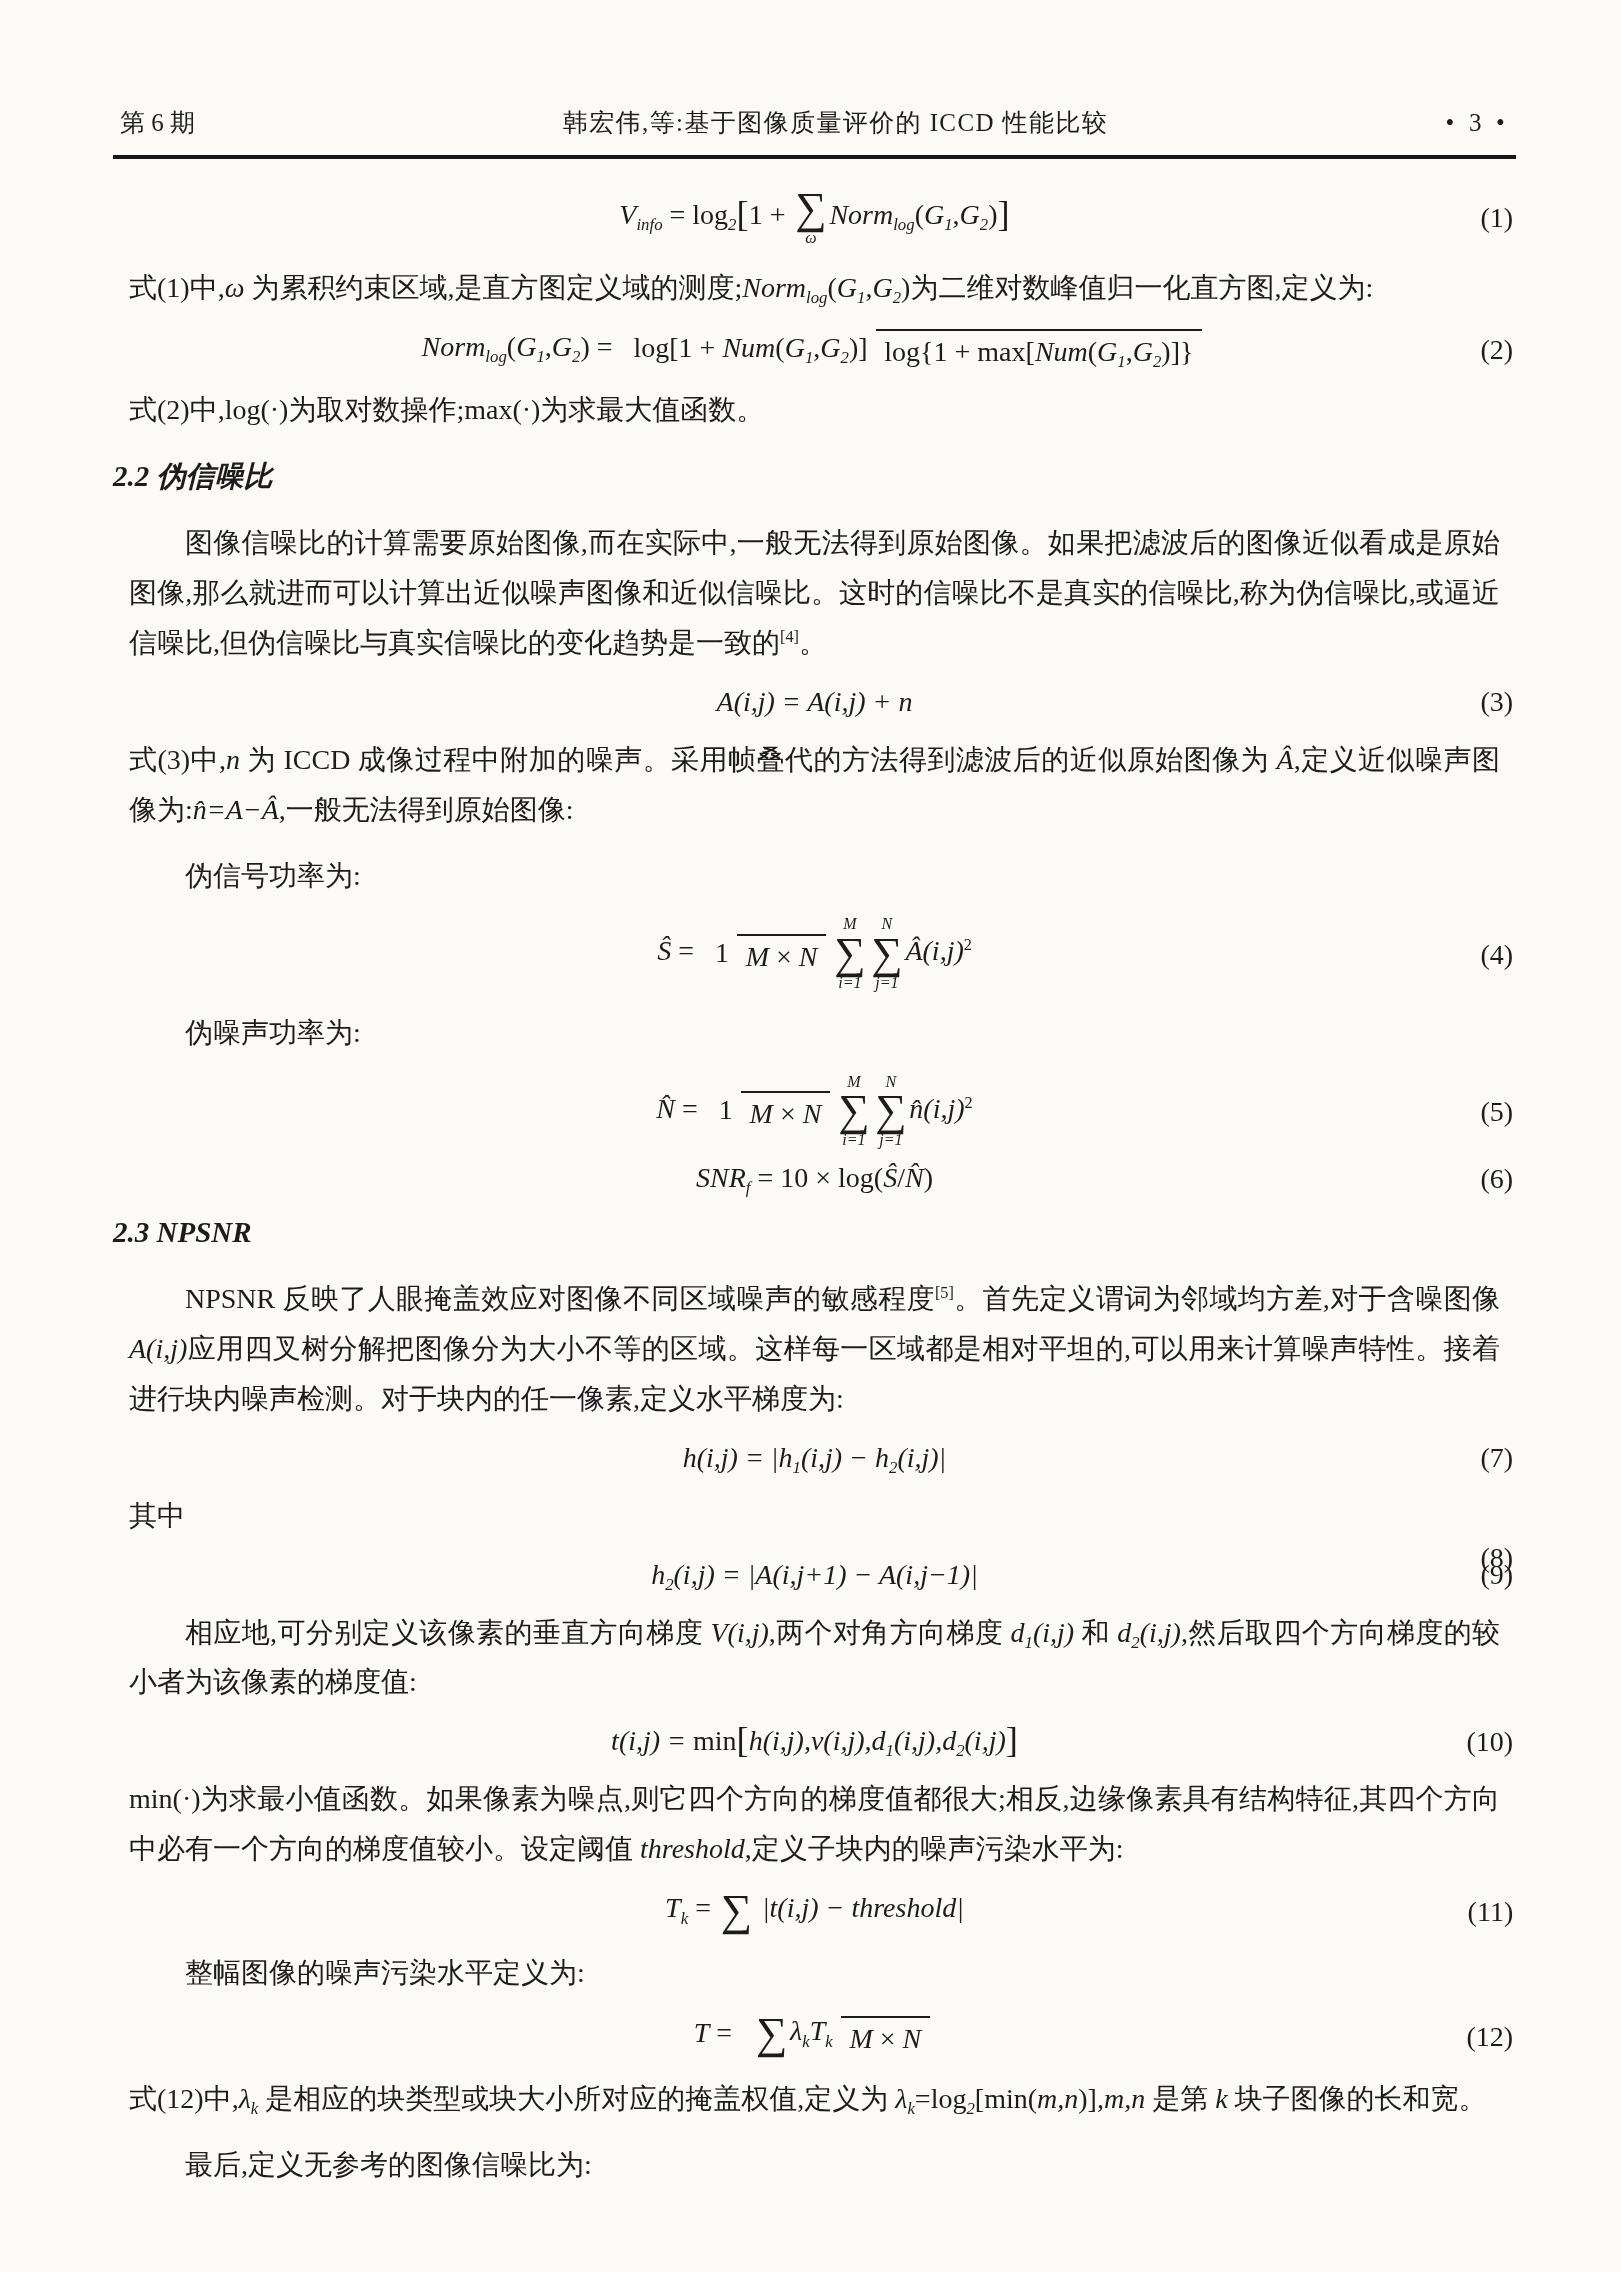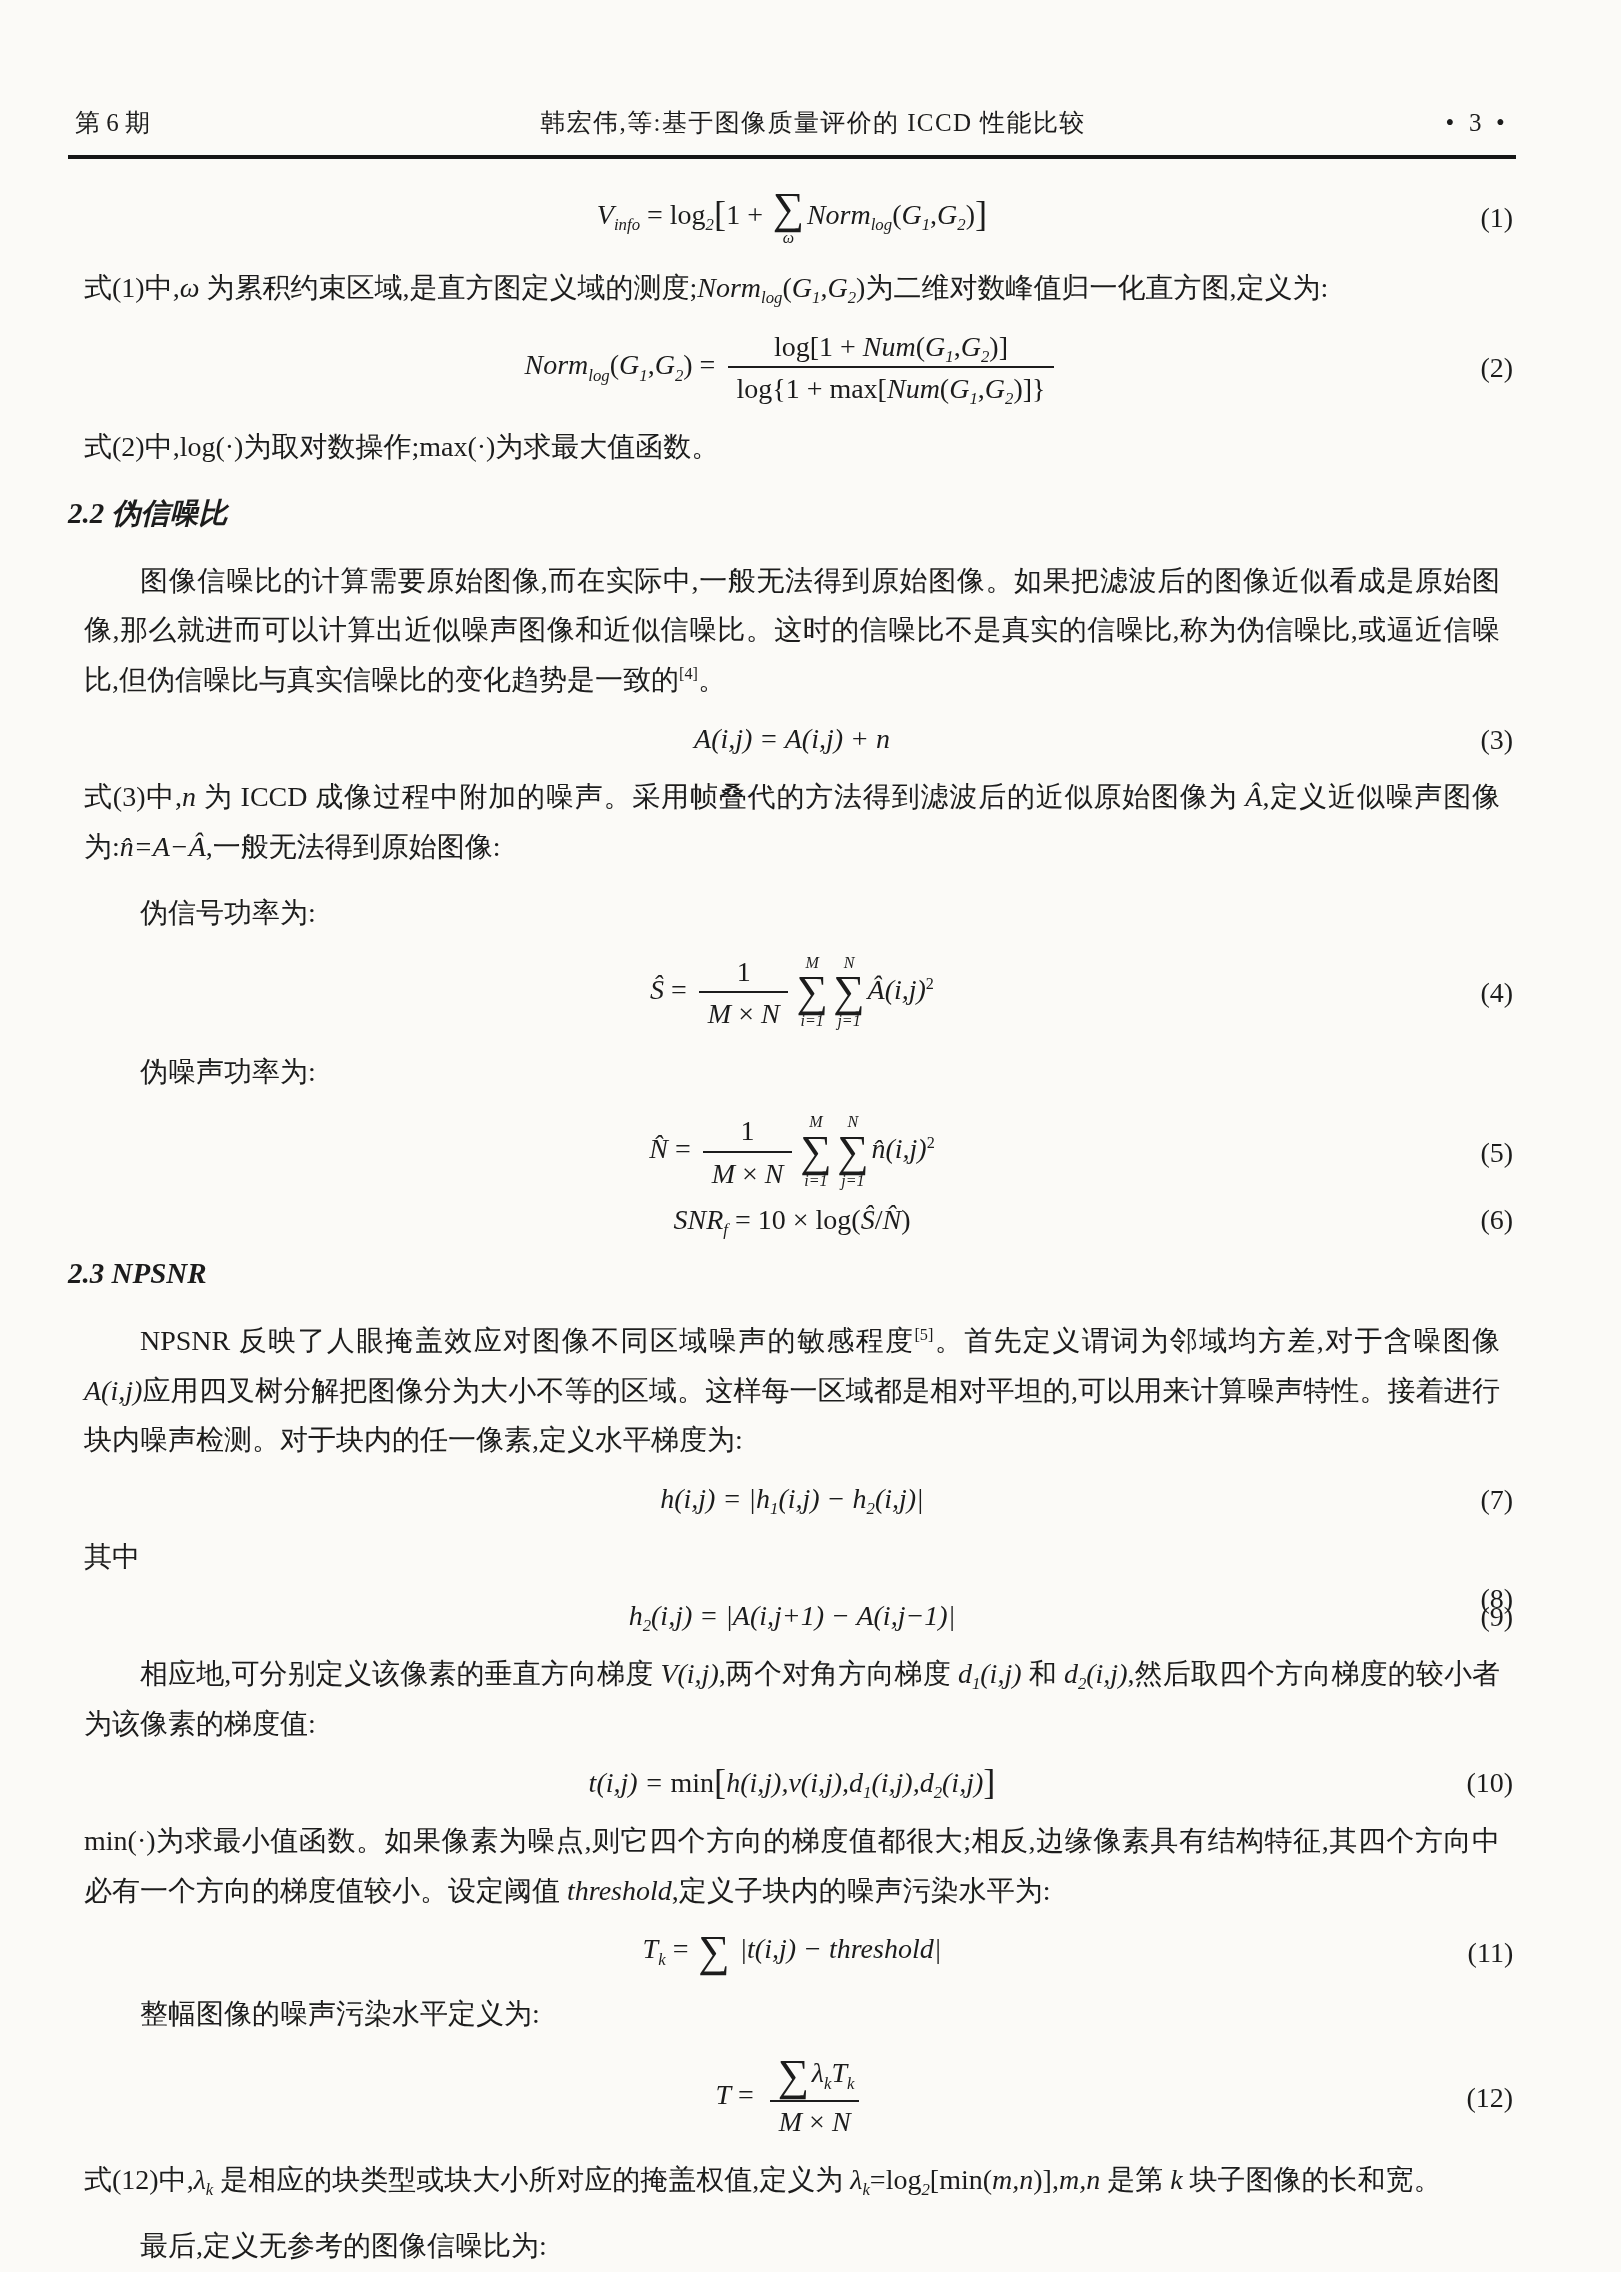--- a/index.html
+++ b/index.html
@@ -6,21 +6,21 @@
   body{
     width:1622px;height:2273px;
     background:#fbfaf7;
     color:#1c1c1c;
     font-family:"Liberation Serif","DejaVu Serif",serif;
     overflow:hidden;
   }
   .page{
     box-sizing:border-box;
     width:1622px;height:2273px;
-    padding:106px 106px 0 68px;
+    padding:106px 106px 0 113px;
     position:relative;
   }
   
   .pghead{
     display:flex;align-items:baseline;justify-content:space-between;
     font-size:25px;
     padding:0 7px 15.5px 7px;
     border-bottom:4.9px solid #161616;
   }
   .pghead .issue{min-width:155px;}
@@ -55,21 +55,21 @@
     line-height:1.25;
   }
   .eq{display:inline-block;white-space:nowrap;}
   .eqnum{
     position:absolute;right:2.8px;top:50%;
     transform:translateY(-50%);
     font-style:normal;
   }
   
   .frac{
-    display:inline-flex;flex-direction:column;align-items:center;
+    display:inline-flex;flex-direction:row;align-items:center;
     vertical-align:middle;margin:0 5.6px;line-height:1.25;
   }
   .frac .num{padding:0 8.4px 2.8px;}
   .frac .den{border-top:2.1px solid #1c1c1c;padding:2.8px 8.4px 0;}
   
   .sum{
     display:inline-flex;flex-direction:column;align-items:center;
     vertical-align:middle;line-height:1;margin:0 2.8px;
   }
   .sum .hi,.sum .lo{font-size:16px;font-style:italic;line-height:1.05;}

